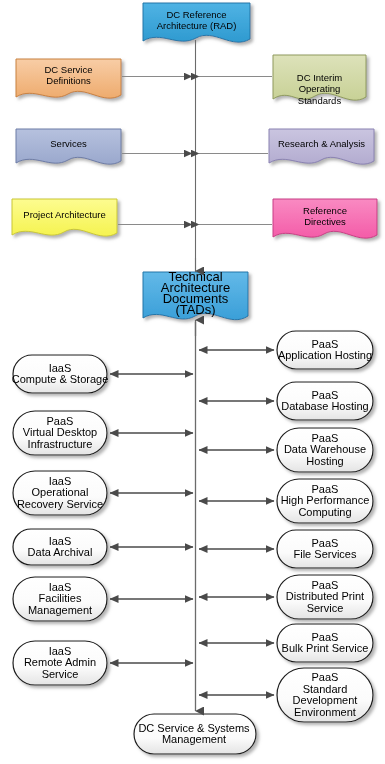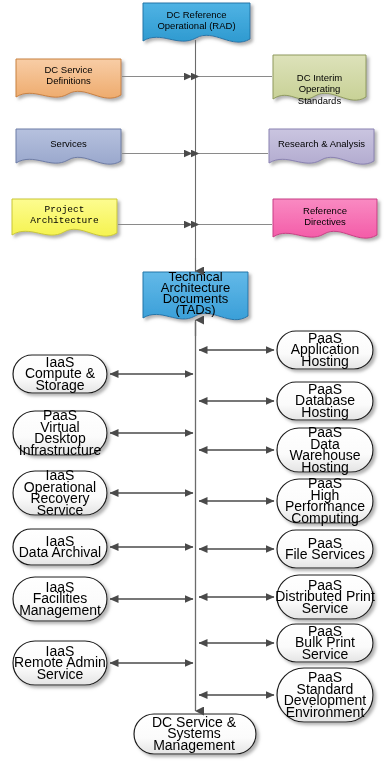--- a/index.html
+++ b/index.html
@@ -37,21 +37,21 @@
     text-align: center;
     color: #000000;
     font-size: 9.5px;
     line-height: 11.5px;
     letter-spacing: 0px;
     pointer-events: auto;
     cursor: default;
     white-space: pre-line;
   }
   .doc-label { font-size: 9.5px; }
-  .rounded-label { font-size: 14px; }
+  .rounded-label { font-size: 11px; }
   .tads-label { font-size: 13px; line-height: 11px; }
 </style>
 </head>
 <body>
 
 <div id="canvas">
 
   <svg class="layer shapes" viewBox="0 0 385 764">
     <defs>
       <linearGradient id="g-rad" x1="0" y1="0" x2="0" y2="1">
@@ -221,34 +221,34 @@
     <line x1="199" y1="401" x2="274" y2="401" stroke="#4a4a4a" stroke-width="1.3" marker-start="url(#ar-l)" marker-end="url(#ar-r)"></line>
     <line x1="199" y1="450" x2="274" y2="450" stroke="#4a4a4a" stroke-width="1.3" marker-start="url(#ar-l)" marker-end="url(#ar-r)"></line>
     <line x1="199" y1="501" x2="274" y2="501" stroke="#4a4a4a" stroke-width="1.3" marker-start="url(#ar-l)" marker-end="url(#ar-r)"></line>
     <line x1="199" y1="549" x2="274" y2="549" stroke="#4a4a4a" stroke-width="1.3" marker-start="url(#ar-l)" marker-end="url(#ar-r)"></line>
     <line x1="199" y1="597" x2="274" y2="597" stroke="#4a4a4a" stroke-width="1.3" marker-start="url(#ar-l)" marker-end="url(#ar-r)"></line>
     <line x1="199" y1="643" x2="274" y2="643" stroke="#4a4a4a" stroke-width="1.3" marker-start="url(#ar-l)" marker-end="url(#ar-r)"></line>
     <line x1="199" y1="695" x2="274" y2="695" stroke="#4a4a4a" stroke-width="1.3" marker-start="url(#ar-l)" marker-end="url(#ar-r)"></line>
   </svg>
 
   <div class="node-label doc-label" style="left:143px; top:3px; width:107px; height:34px;">DC Reference
-Operational (RAD)</div>
+Architecture (RAD)</div>
 
   <div class="node-label doc-label" style="left:16px; top:59px; width:105px; height:32px;">DC Service
 Definitions</div>
 
   <div class="node-label doc-label" style="left:273px; top:55px; width:93px; height:42px;margin-top:13px;">DC Interim
 Operating
 Standards</div>
 
   <div class="node-label doc-label" style="left:16px; top:129px; width:105px; height:30px;">Services</div>
 
   <div class="node-label doc-label" style="left:269px; top:129px; width:105px; height:30px;">Research &amp; Analysis</div>
 
-  <div class="node-label doc-label" style="left:12px; top:199px; width:105px; height:32px;font-family:Liberation Mono, monospace;">Project Architecture</div>
+  <div class="node-label doc-label" style="left:12px; top:199px; width:105px; height:32px;">Project Architecture</div>
 
   <div class="node-label doc-label" style="left:273px; top:199px; width:104px; height:34px;">Reference
 Directives</div>
 
   <div class="node-label tads-label" style="left:143px; top:272px; width:105px; height:42px;">Technical
 Architecture
 Documents (TADs)</div>
 
   <div class="node-label rounded-label" style="left:11px; top:355px; width:98px; height:38px;">IaaS
 Compute &amp; Storage</div>

